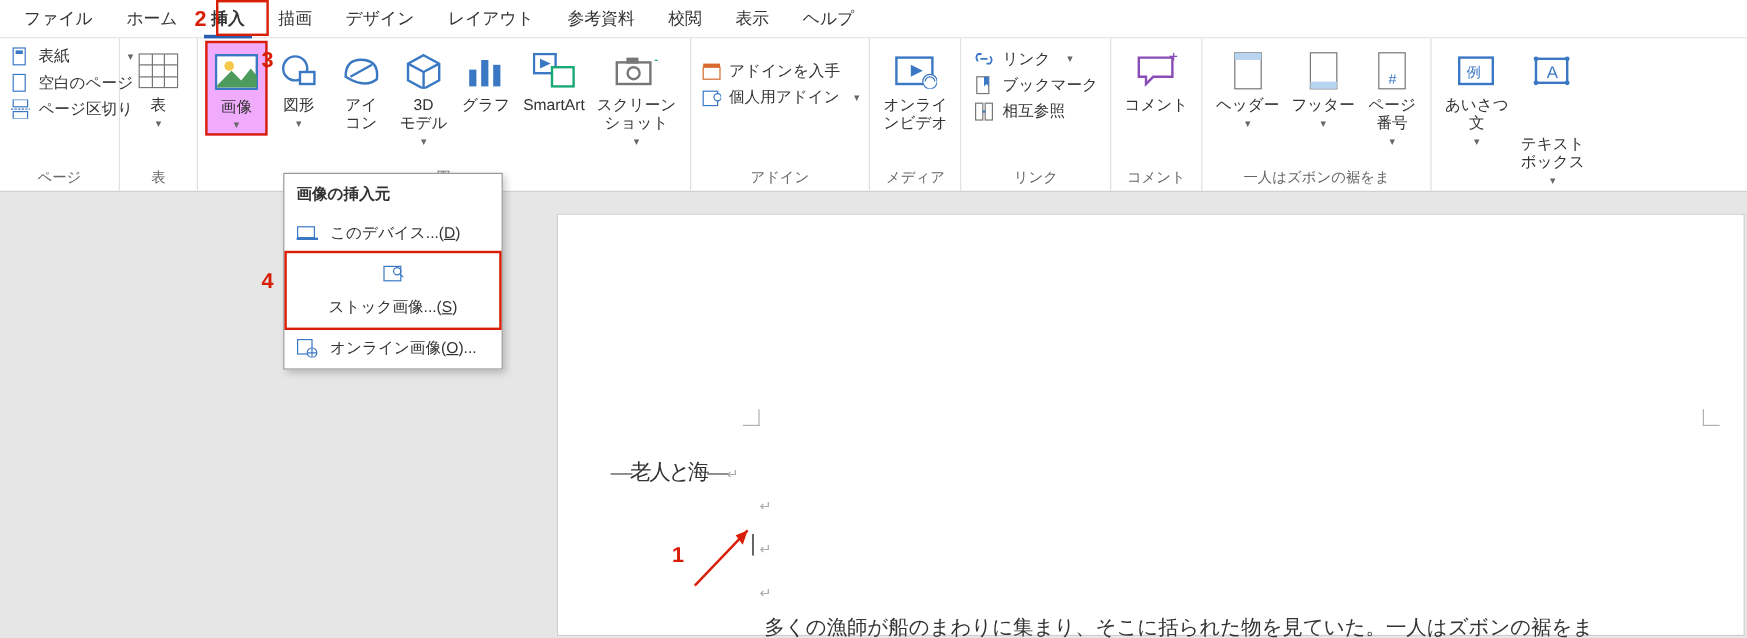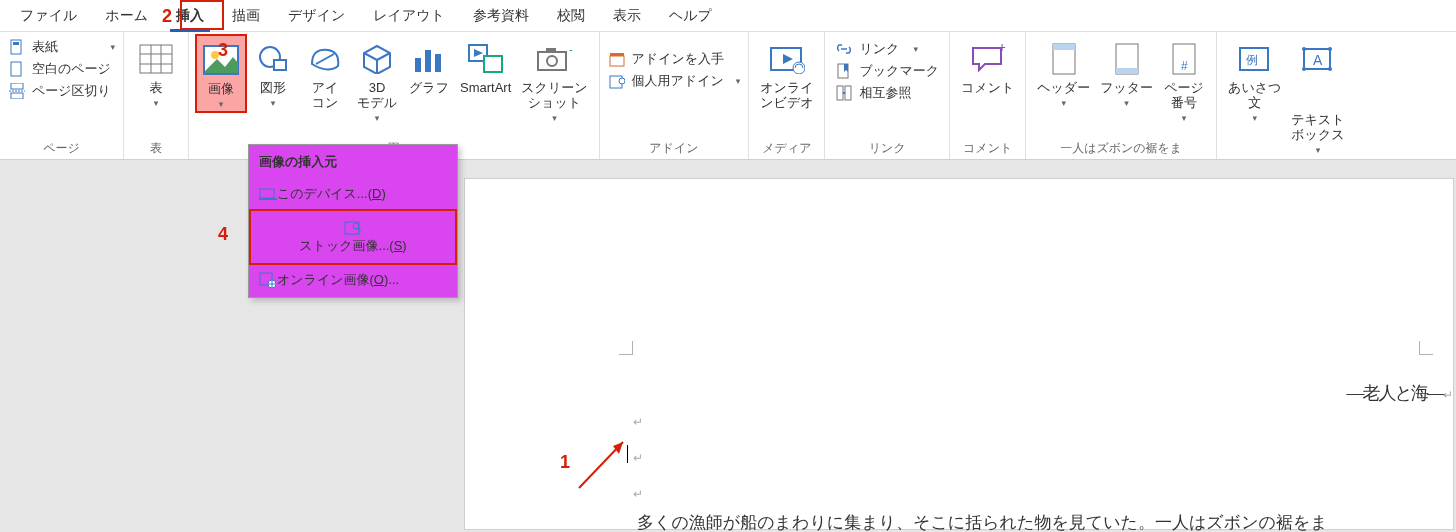--- a/index.html
+++ b/index.html
@@ -86,52 +86,52 @@
   .big-btn .chev { font-size:9px; color:#666; margin-top:2px; }
   .small-list { display:flex; flex-direction:column; gap:4px; padding:4px 2px; }
   .small-item {
     display:flex; align-items:center; gap:6px; white-space:nowrap;
     cursor:pointer; font-size:13px;
   }
   .sm-icon { width:18px; height:18px; display:flex; align-items:center; justify-content:center; }
 
   .dropdown {
     position:absolute;
-    left:248px; top:144px;
-    width:210px;
-    background:#d946ef;
+    left:236px; top:144px;
+    width:183px;
+    background:#ffffff;
     border:1px solid #999;
     box-shadow: 3px 3px 6px rgba(0,0,0,0.2);
     z-index:5;
   }
   .dropdown-header {
     font-weight:bold;
     padding:8px 10px 6px 10px;
     font-size:13px;
   }
   .dropdown-item {
-    display:flex; align-items:center; 
+    display:flex; align-items:center; gap:10px;
     padding:8px 10px;
     cursor:pointer;
   }
   .dropdown-item.selected { border:2px solid #d81e06; margin:-2px 0;flex-direction:column; }
   .dd-icon { width:18px; height:18px; display:flex; align-items:center; justify-content:center; }
   .underline-key { text-decoration: underline; }
 
   .doc-area {
     position:absolute;
     left:464px; top:178px;
     width:990px; height:352px;
     background:#fff;
     border:1px solid #cfcfcf;
   }
   .doc-title {
     position:absolute;
-    left:0; right:0; top:202px;
-    text-align:right;
+    left:0; right:12px; top:202px;
+    text-align:left;
     font-family:"Yu Mincho","MS Mincho",serif;
     font-size:18px;
     padding-left:44px;
   }
   .doc-body {
     position:absolute;
     left:172px; top:328px; right:30px;
     font-family:"Yu Mincho","MS Mincho",serif;
     font-size:17px;
     line-height:1.9;
@@ -157,21 +157,21 @@
   <div class="tab">デザイン</div>
   <div class="tab">レイアウト</div>
   <div class="tab">参考資料</div>
   <div class="tab">校閲</div>
   <div class="tab">表示</div>
   <div class="tab">ヘルプ</div>
 </div>
 
 <div class="ribbon">
 
-  <div class="group" style="width:124px;justify-content:center;">
+  <div class="group" style="width:100px;justify-content:center;">
     <div class="group-body">
       <div class="small-list" style="flex:1;">
         <div class="small-item">
           <span class="sm-icon">
             <svg width="16" height="16">
                 <rect x="2" y="1" width="10" height="14" fill="none" stroke="#3b78c4" stroke-width="1"></rect>
                 <rect x="4" y="3" width="6" height="3" fill="#3b78c4"></rect>
               </svg>
           </span>
           <span>表紙</span>
@@ -214,21 +214,21 @@
         </div>
         <div class="label">表</div>
         <div class="chev">▾</div>
       </div>
     </div>
     <div class="group-label">表</div>
   </div>
 
   <div class="group">
     <div class="group-body">
-      <div class="big-btn highlight" style="background:#fca5a5;">
+      <div class="big-btn highlight" style="background:#f0abfc;">
         <div class="icon-slot">
           <svg width="36" height="30">
               <rect x="1" y="1" width="34" height="28" fill="#fff" stroke="#3b78c4" stroke-width="2"></rect>
               <circle cx="12" cy="10" r="4" fill="#f7c948"></circle>
               <polyline points="2,26 14,14 22,22 30,12 35,18 35,28 2,28" fill="#4e9b5e" stroke="none"></polyline>
             </svg>
         </div>
         <div class="label">画像</div>
         <div class="chev">▾</div>
       </div>

